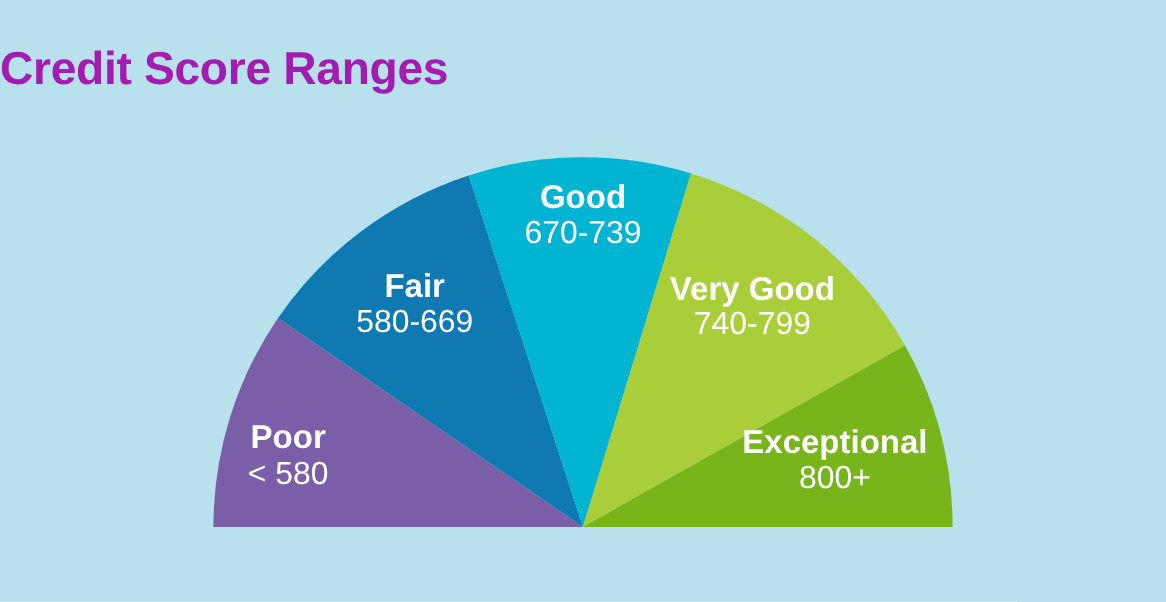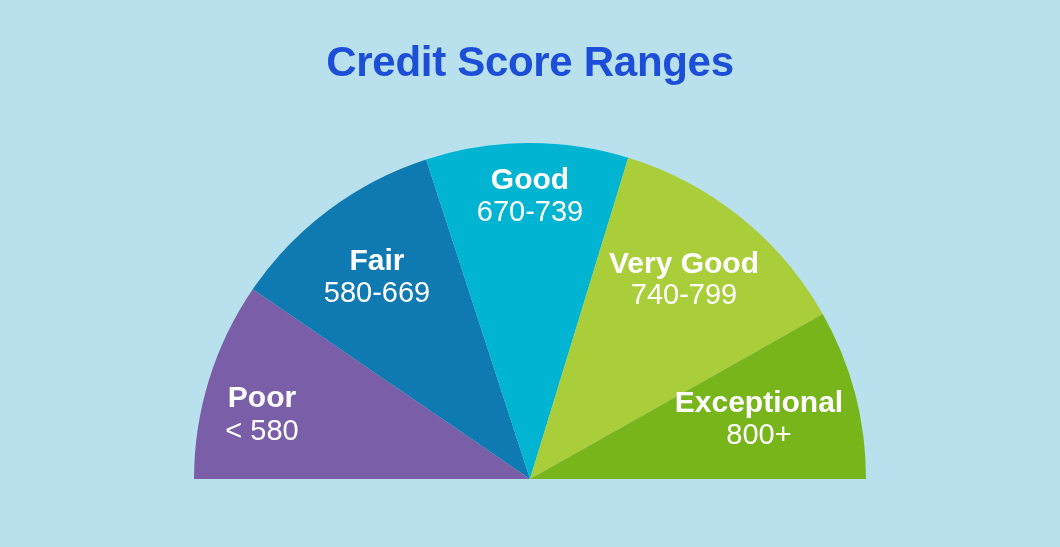--- a/index.html
+++ b/index.html
@@ -16,24 +16,23 @@
     position: relative;
     width: 1060px;
     height: 547px;
     background: #b8e1ed;
   }
   #chart-title {
     position: absolute;
     top: 38px;
     left: 0;
     width: 1060px;
-    text-align: center;
     font-size: 42px;
     font-weight: bold;
-    color: #1d4ed8;
+    color: #a21caf;
     letter-spacing: -0.3px;
     font-family: "Liberation Sans", sans-serif;
   }
   #gauge-wrap {
     position: absolute;
     left: 0;
     top: 0;
     width: 1060px;
     height: 547px;
   }

